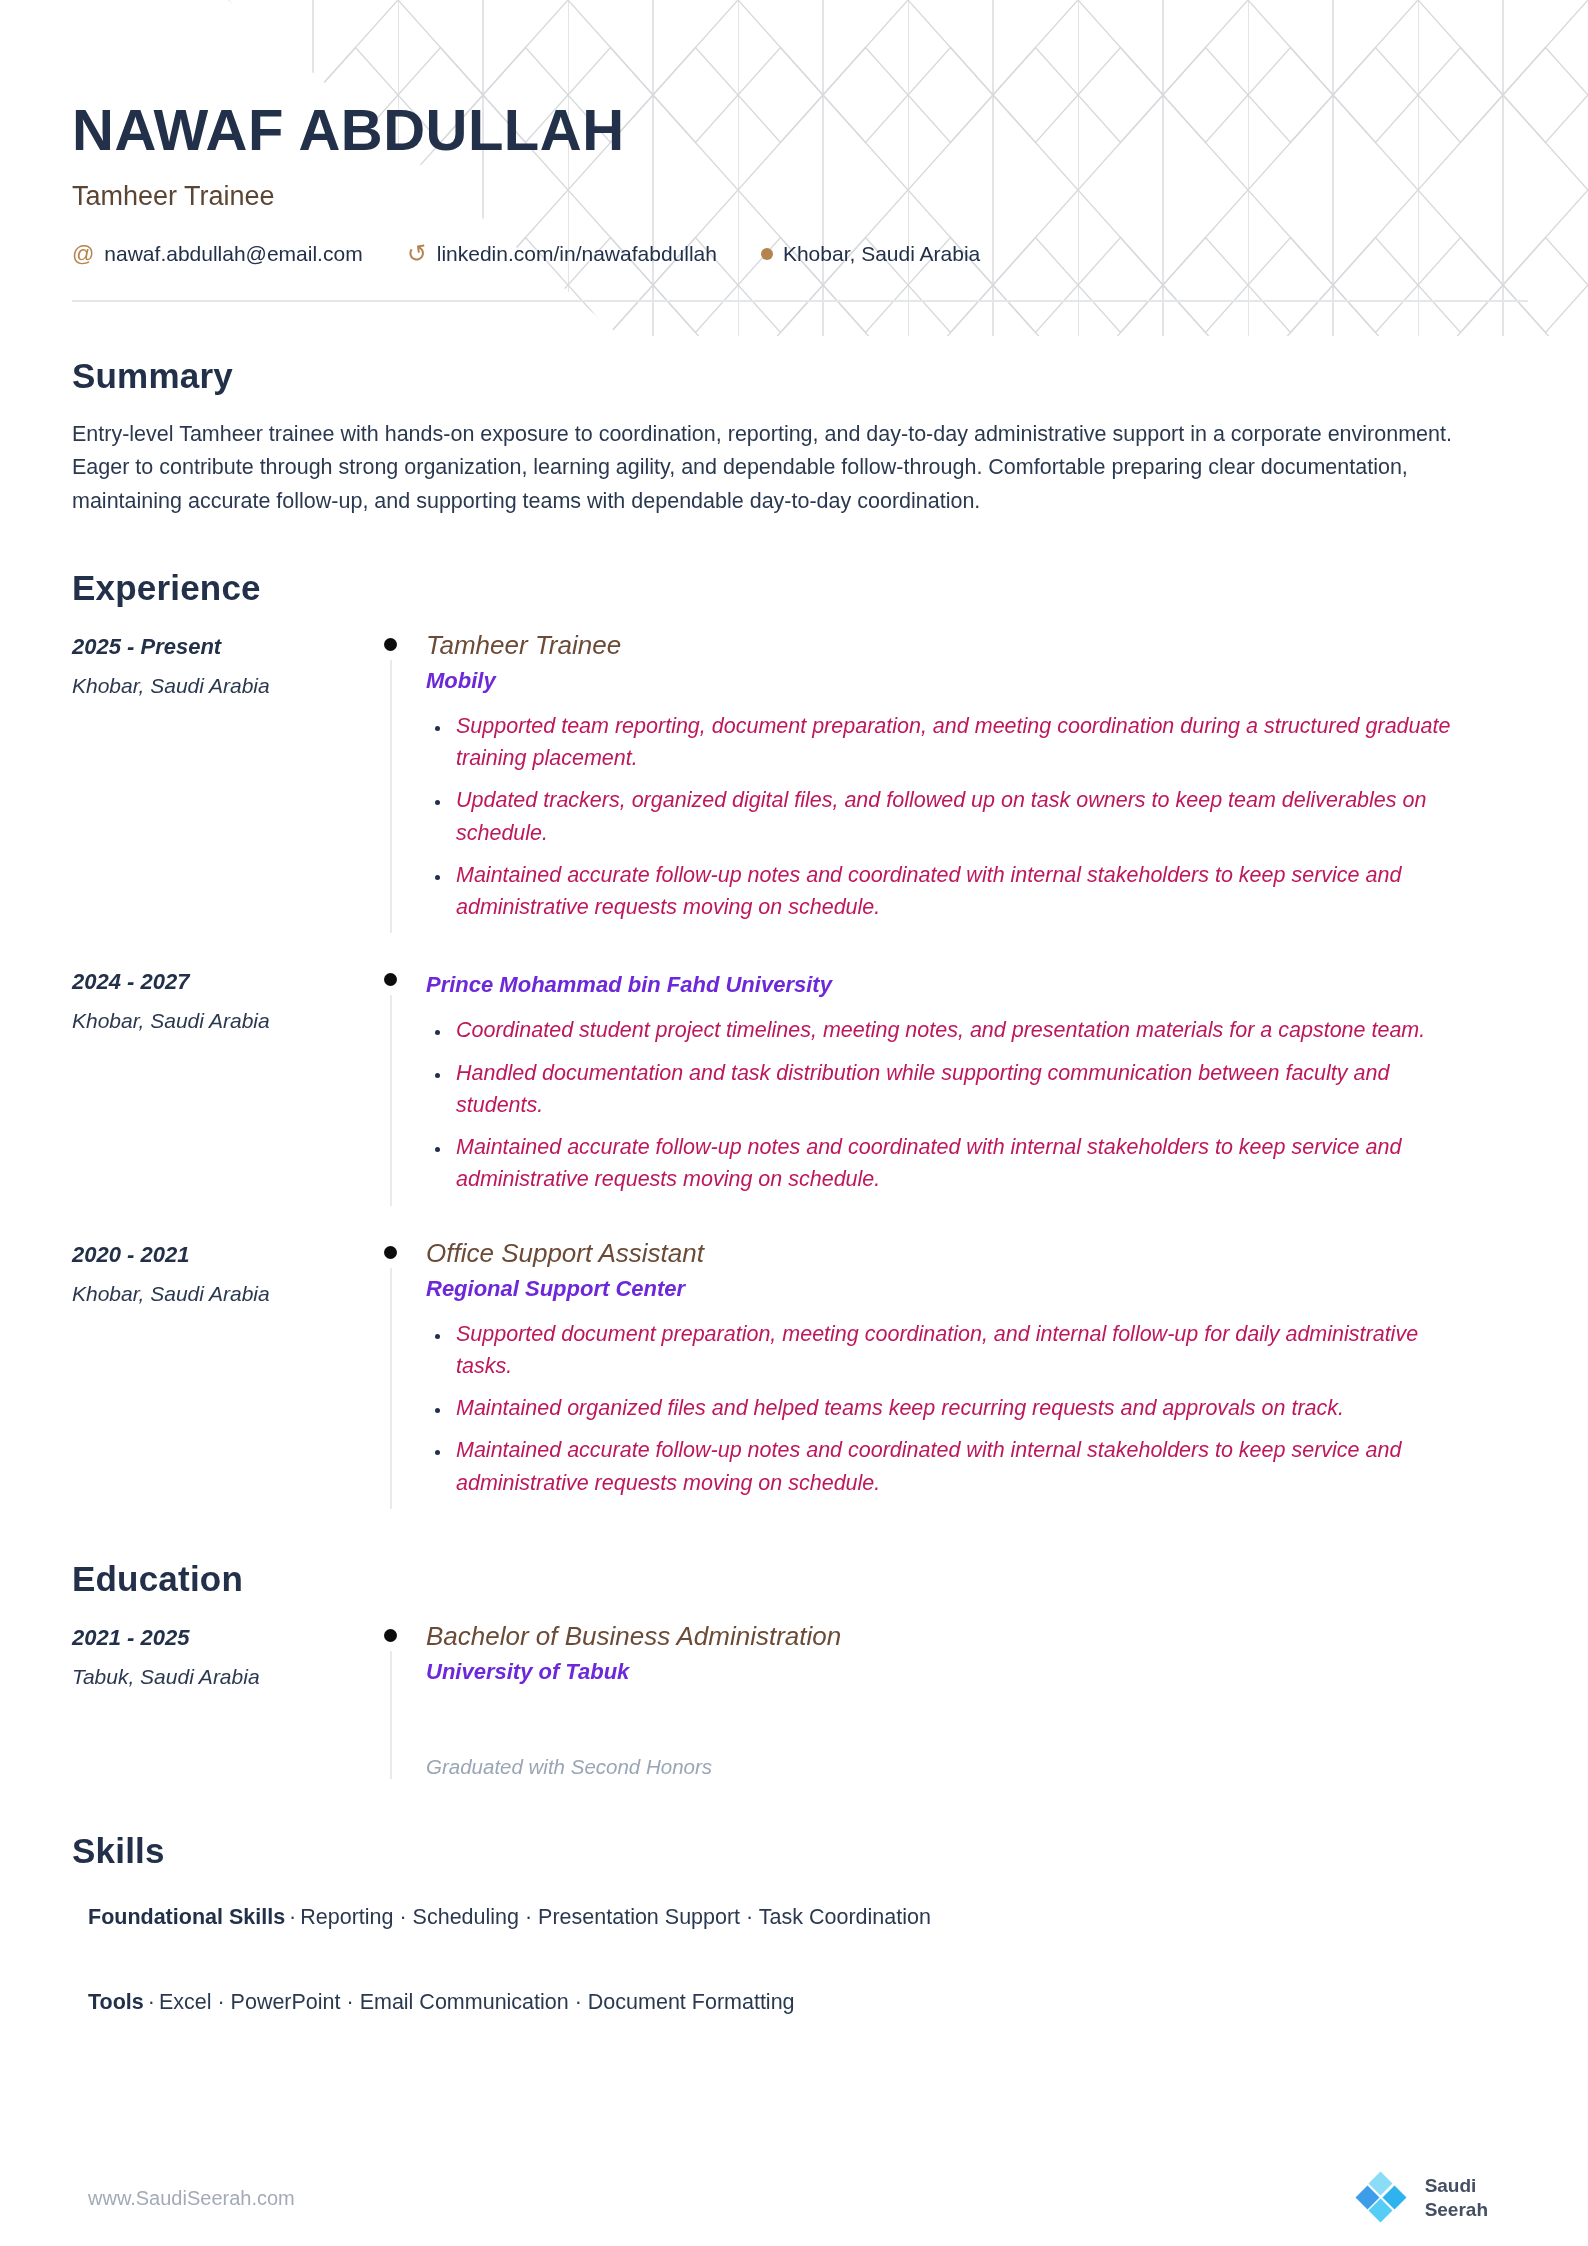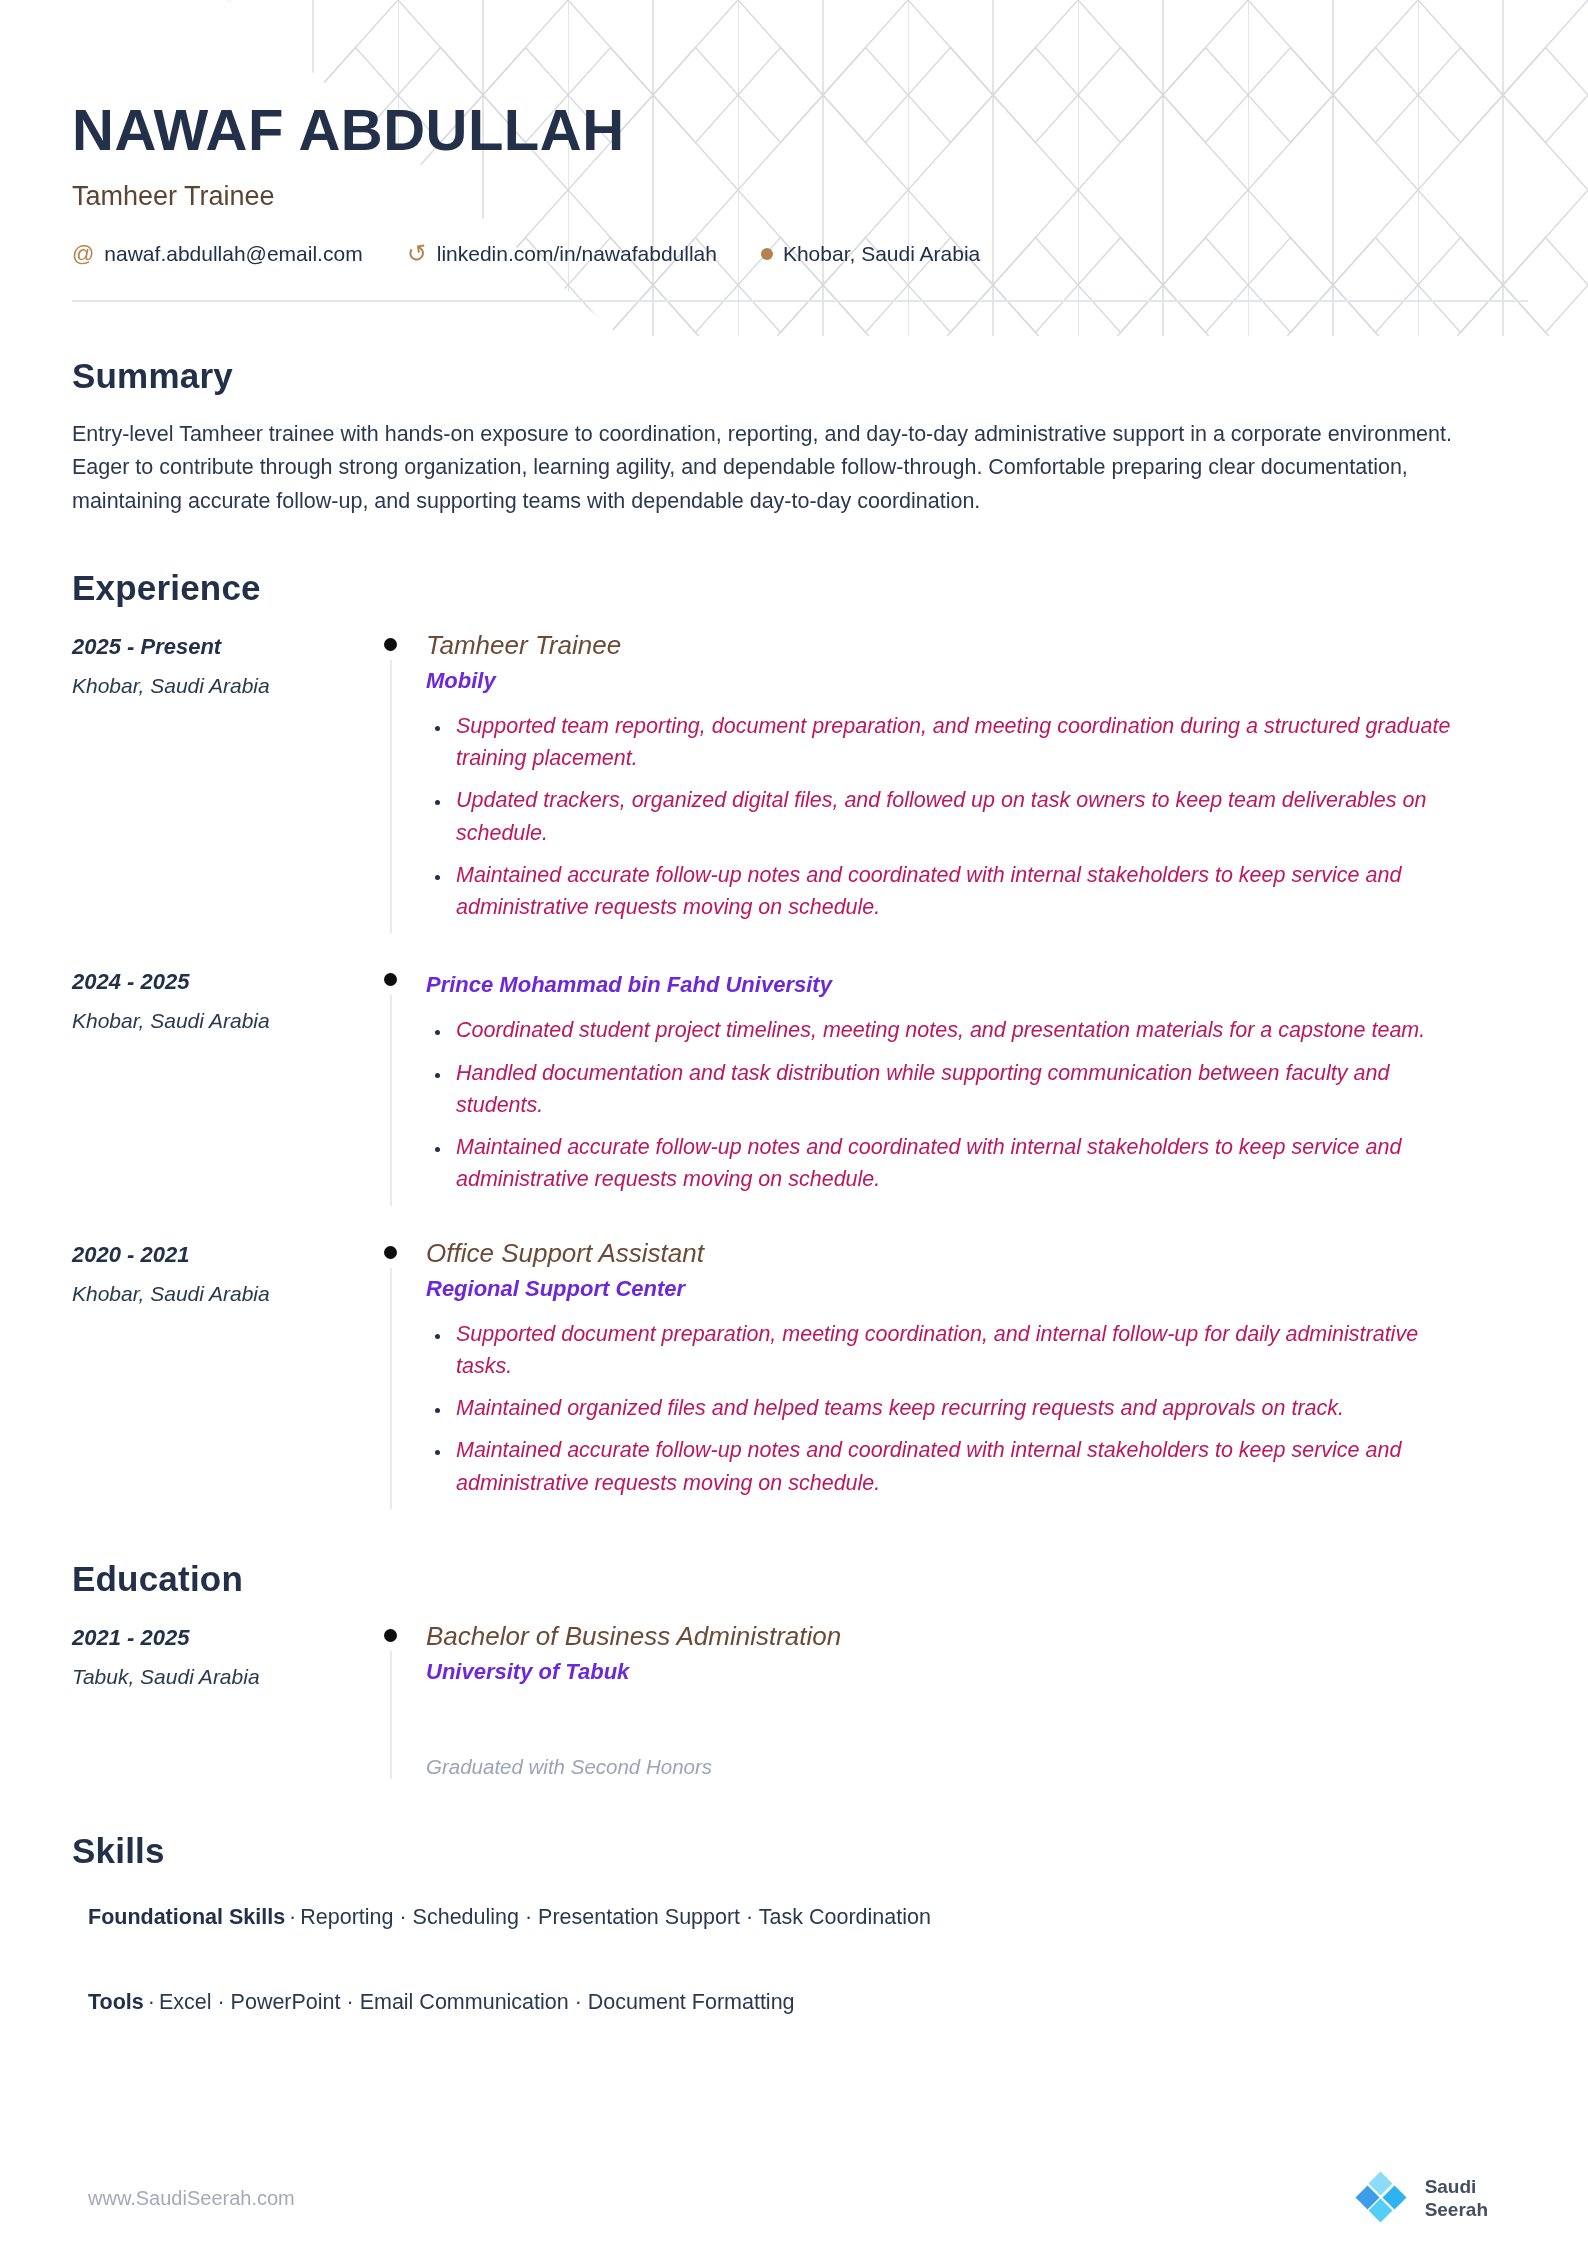--- a/index.html
+++ b/index.html
@@ -127,21 +127,21 @@
 
   
   .footer {
     position: absolute;
     left: 72px; right: 60px; bottom: 24px;
     display: flex;
     align-items: center;
     justify-content: space-between;
   }
   .footer-url { padding-left: 16px; font-size: 20px; color: #a3aab7; }
-  .brand { display: flex; align-items: flex-end; gap: 21px; padding-right: 40px; }
+  .brand { display: flex; align-items: flex-start; gap: 21px; padding-right: 40px; }
   .brand-mark { position: relative; width: 46px; height: 48px; }
   .brand-mark span {
     position: absolute;
     width: 17px; height: 17px;
     transform: rotate(45deg);
   }
   .d-top    { left: 14.5px; top: 1px;  background: #8adcf7; }
   .d-left   { left: 1px;  top: 14.5px; background: #3d9de8; }
   .d-right  { left: 28px; top: 14.5px; background: #2fb3ef; }
   .d-bottom { left: 14.5px; top: 28px; background: #55cdf4; }
@@ -214,21 +214,21 @@
       <ul class="bullets">
         <li>Supported team reporting, document preparation, and meeting coordination during a structured graduate training placement.</li>
         <li>Updated trackers, organized digital files, and followed up on task owners to keep team deliverables on schedule.</li>
         <li>Maintained accurate follow-up notes and coordinated with internal stakeholders to keep service and administrative requests moving on schedule.</li>
       </ul>
     </div>
   </div>
 
   <div class="entry">
     <div class="entry-meta">
-      <div class="entry-dates">2024 - 2025</div>
+      <div class="entry-dates">2024 - 2027</div>
       <div class="entry-loc">Khobar, Saudi Arabia</div>
     </div>
     <div class="entry-timeline">
       <span class="tl-dot"></span>
       <span class="tl-line"></span>
     </div>
     <div class="entry-body">
       <div class="entry-org">Prince Mohammad bin Fahd University</div>
       <ul class="bullets">
         <li>Coordinated student project timelines, meeting notes, and presentation materials for a capstone team.</li>

